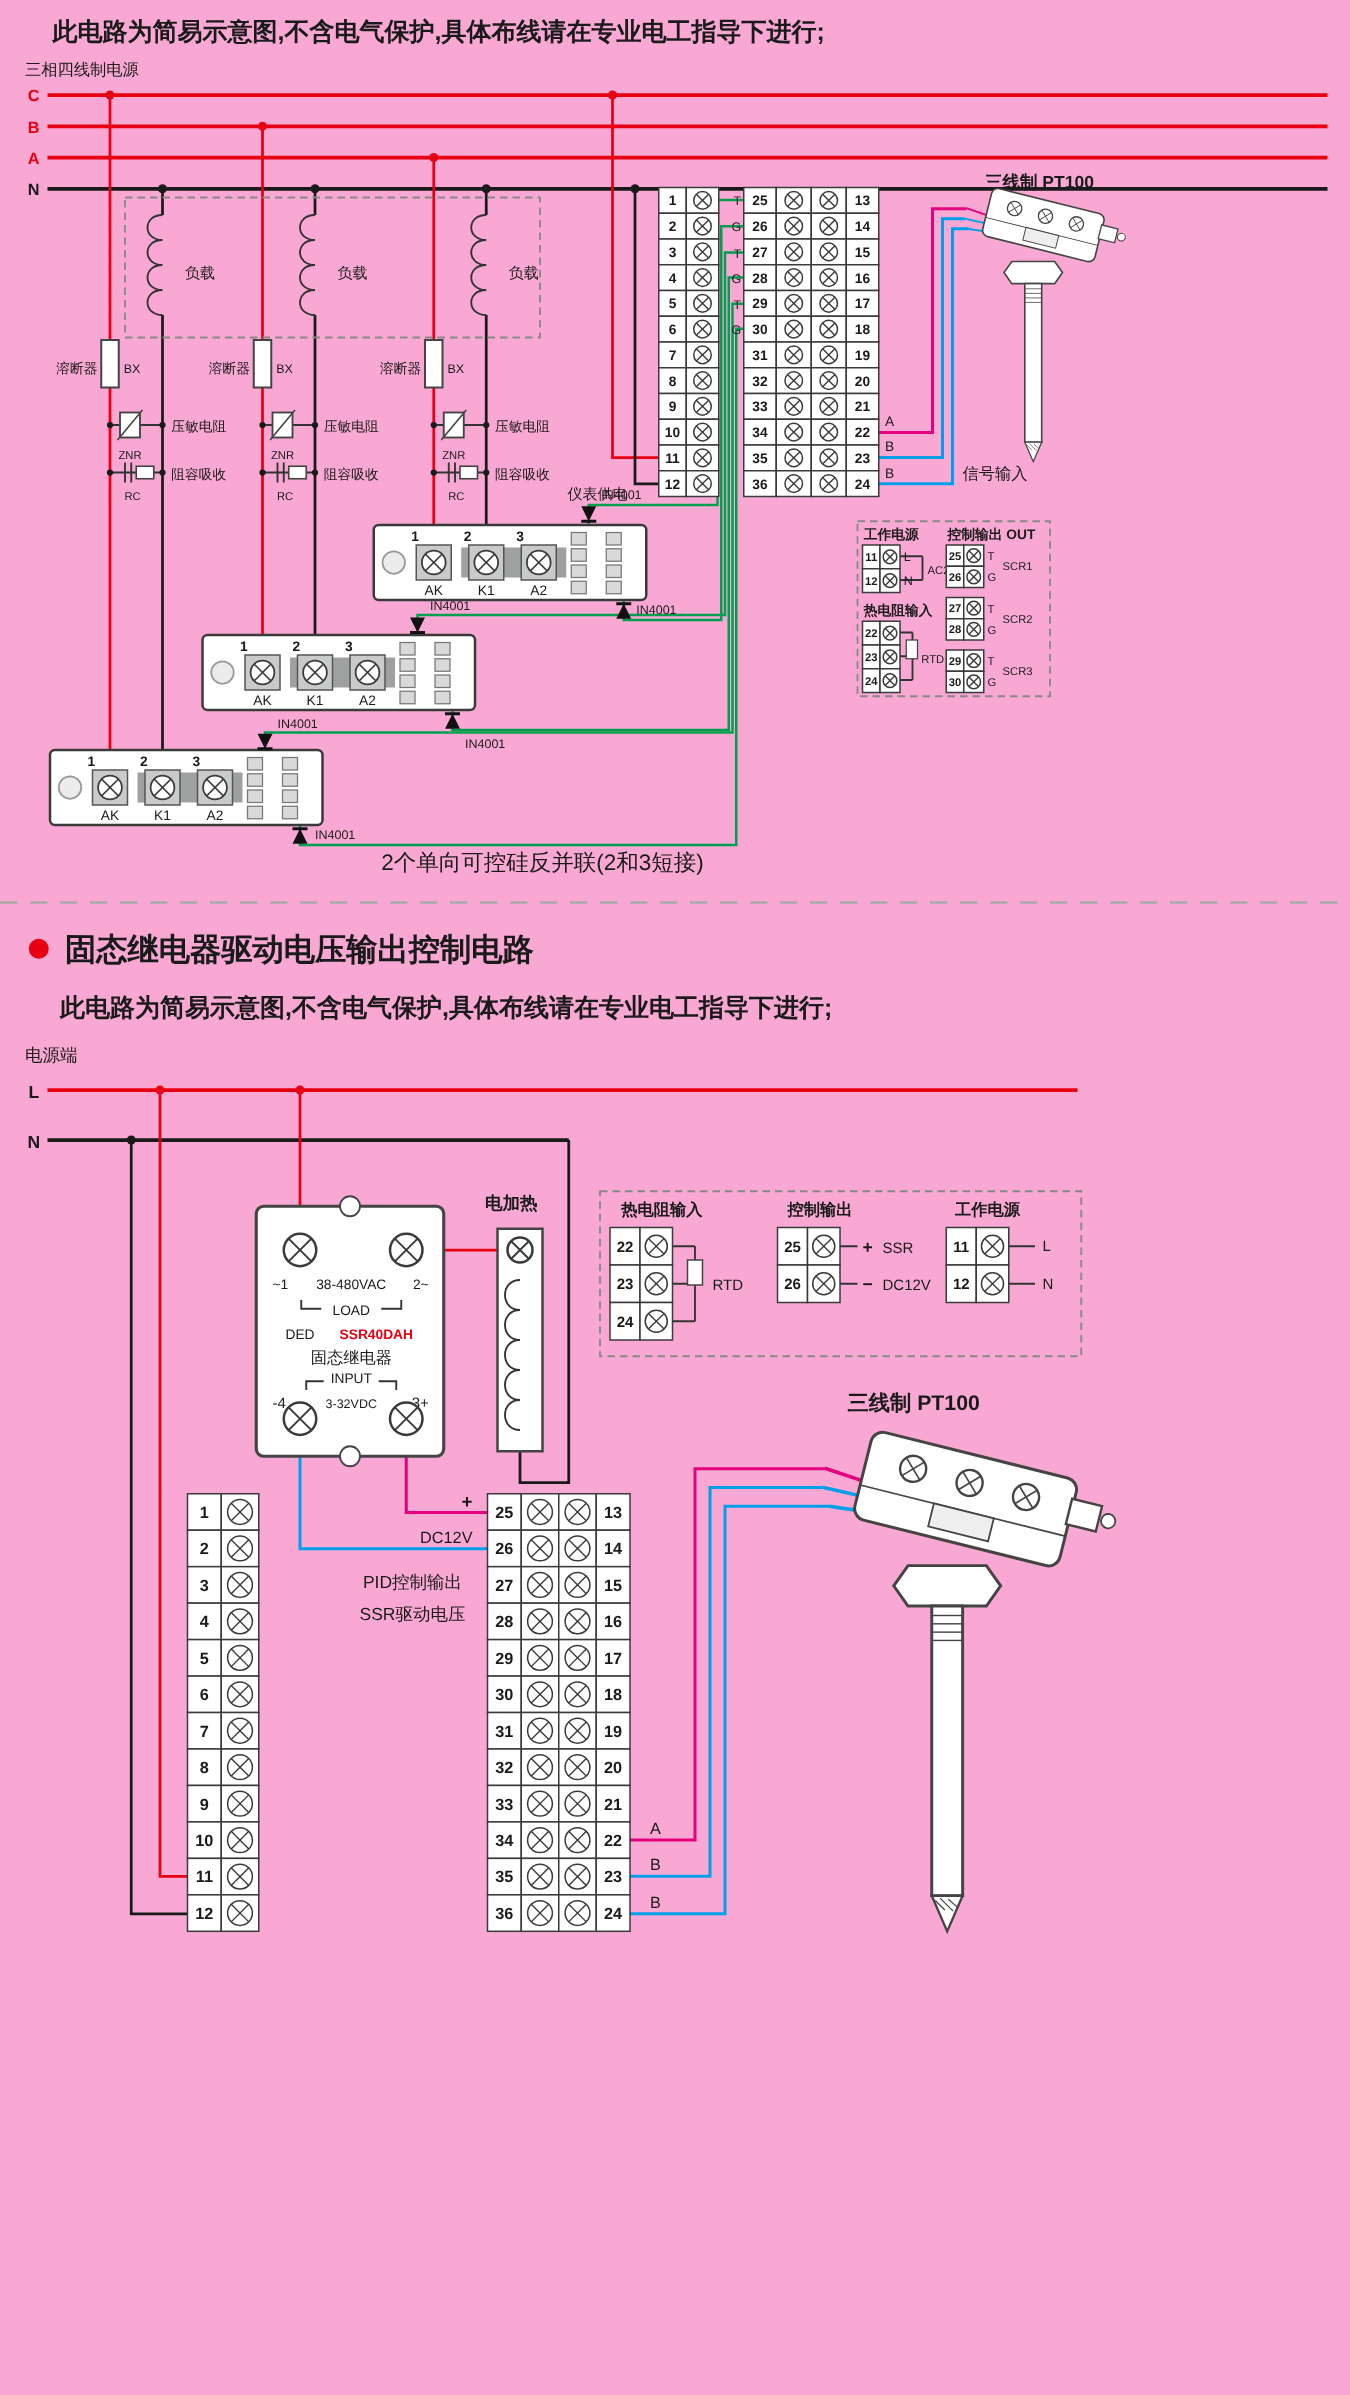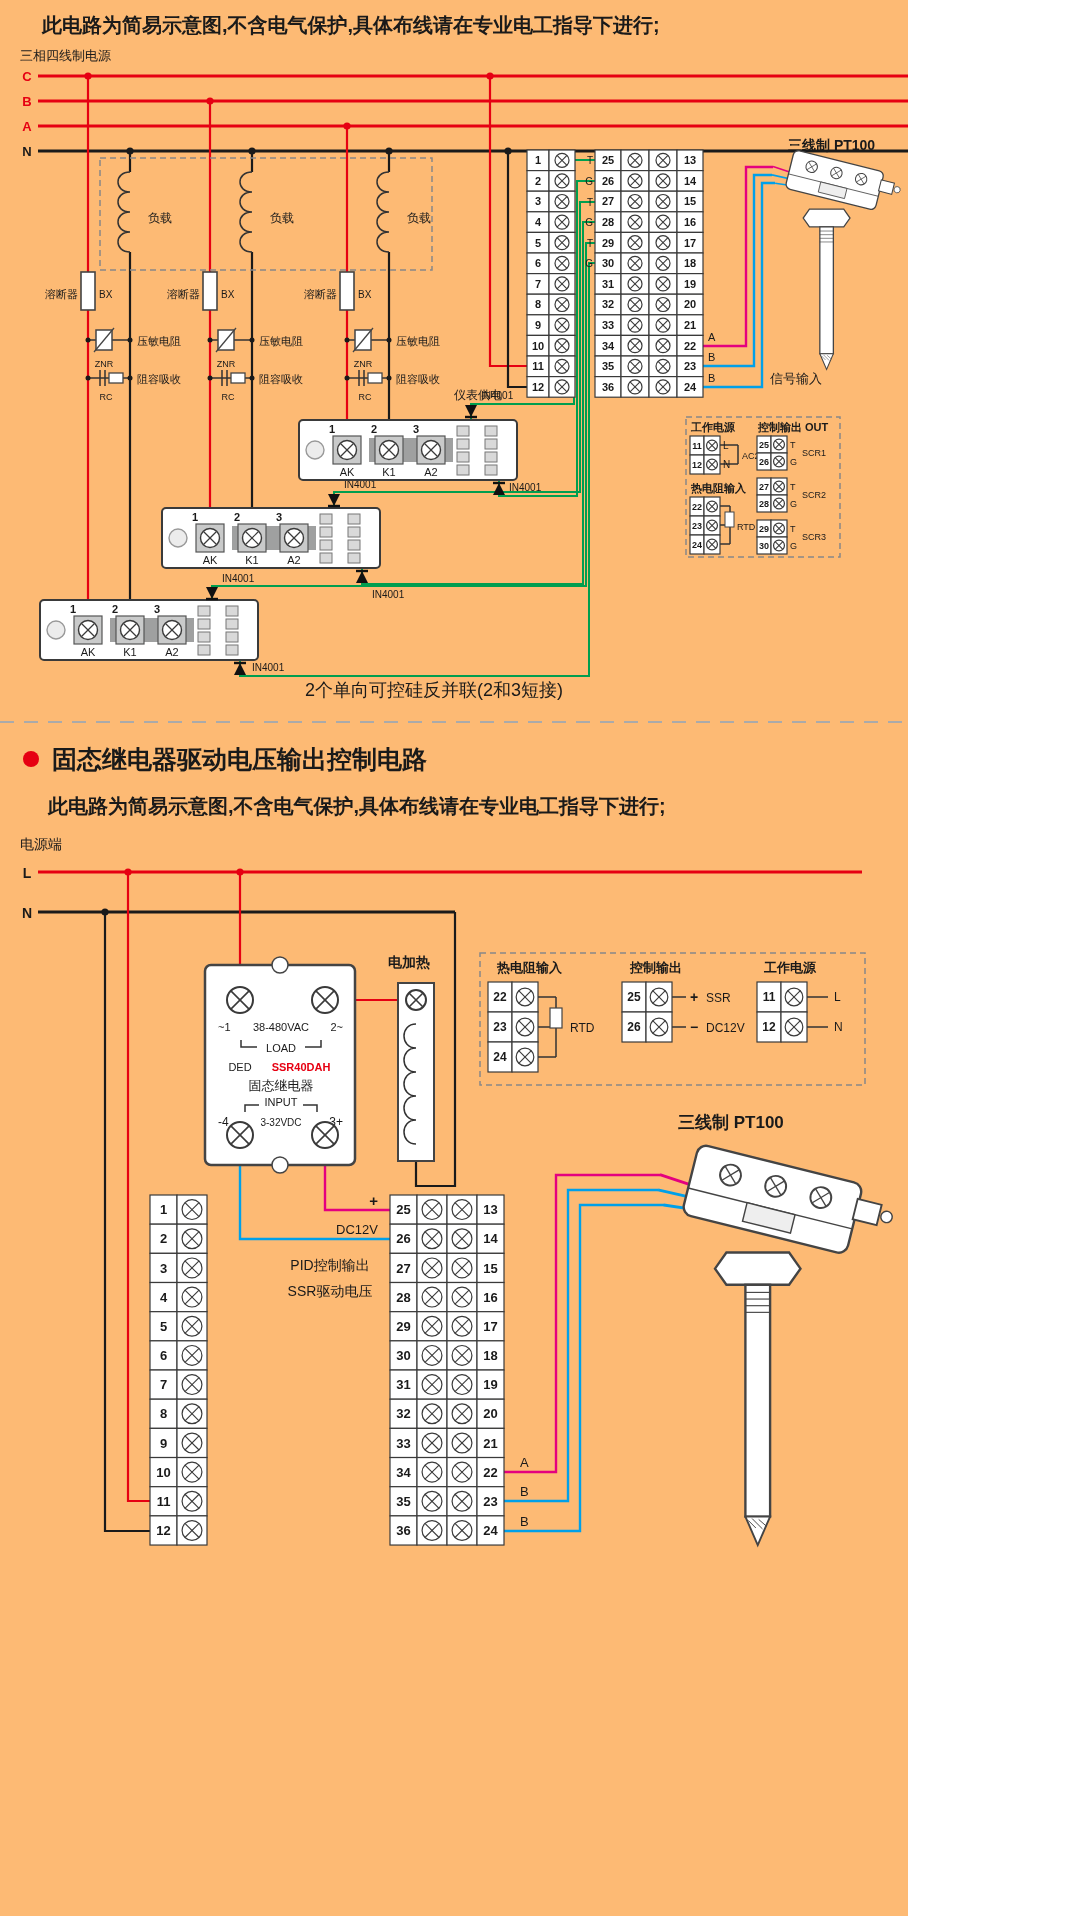--- a/index.html
+++ b/index.html
@@ -1,16 +1,16 @@
 <!DOCTYPE html>
 <html><head>
 <meta charset="utf-8">
 <style>
   html,body{margin:0;padding:0;background:#fff;}
-  #page{position:relative;width:908px;height:1916px;background:#fdba74;overflow:hidden;}
+  #page{position:relative;width:1080px;height:1916px;background:#f9a8d4;overflow:hidden;}
   svg{display:block;}
   text{font-family:"Liberation Sans","DejaVu Sans",sans-serif;fill:#1a1a1a;}
   .b{font-weight:bold;}
   .mid{text-anchor:middle;}
   .end{text-anchor:end;}
   .red{fill:#e60012;}
   .w-pow{stroke:#e60012;stroke-width:3;fill:none;}
   .w-powk{stroke:#1a1a1a;stroke-width:3;fill:none;}
   .w-red{stroke:#e60012;stroke-width:2.2;fill:none;}
   .w-blk{stroke:#1a1a1a;stroke-width:2.2;fill:none;}

